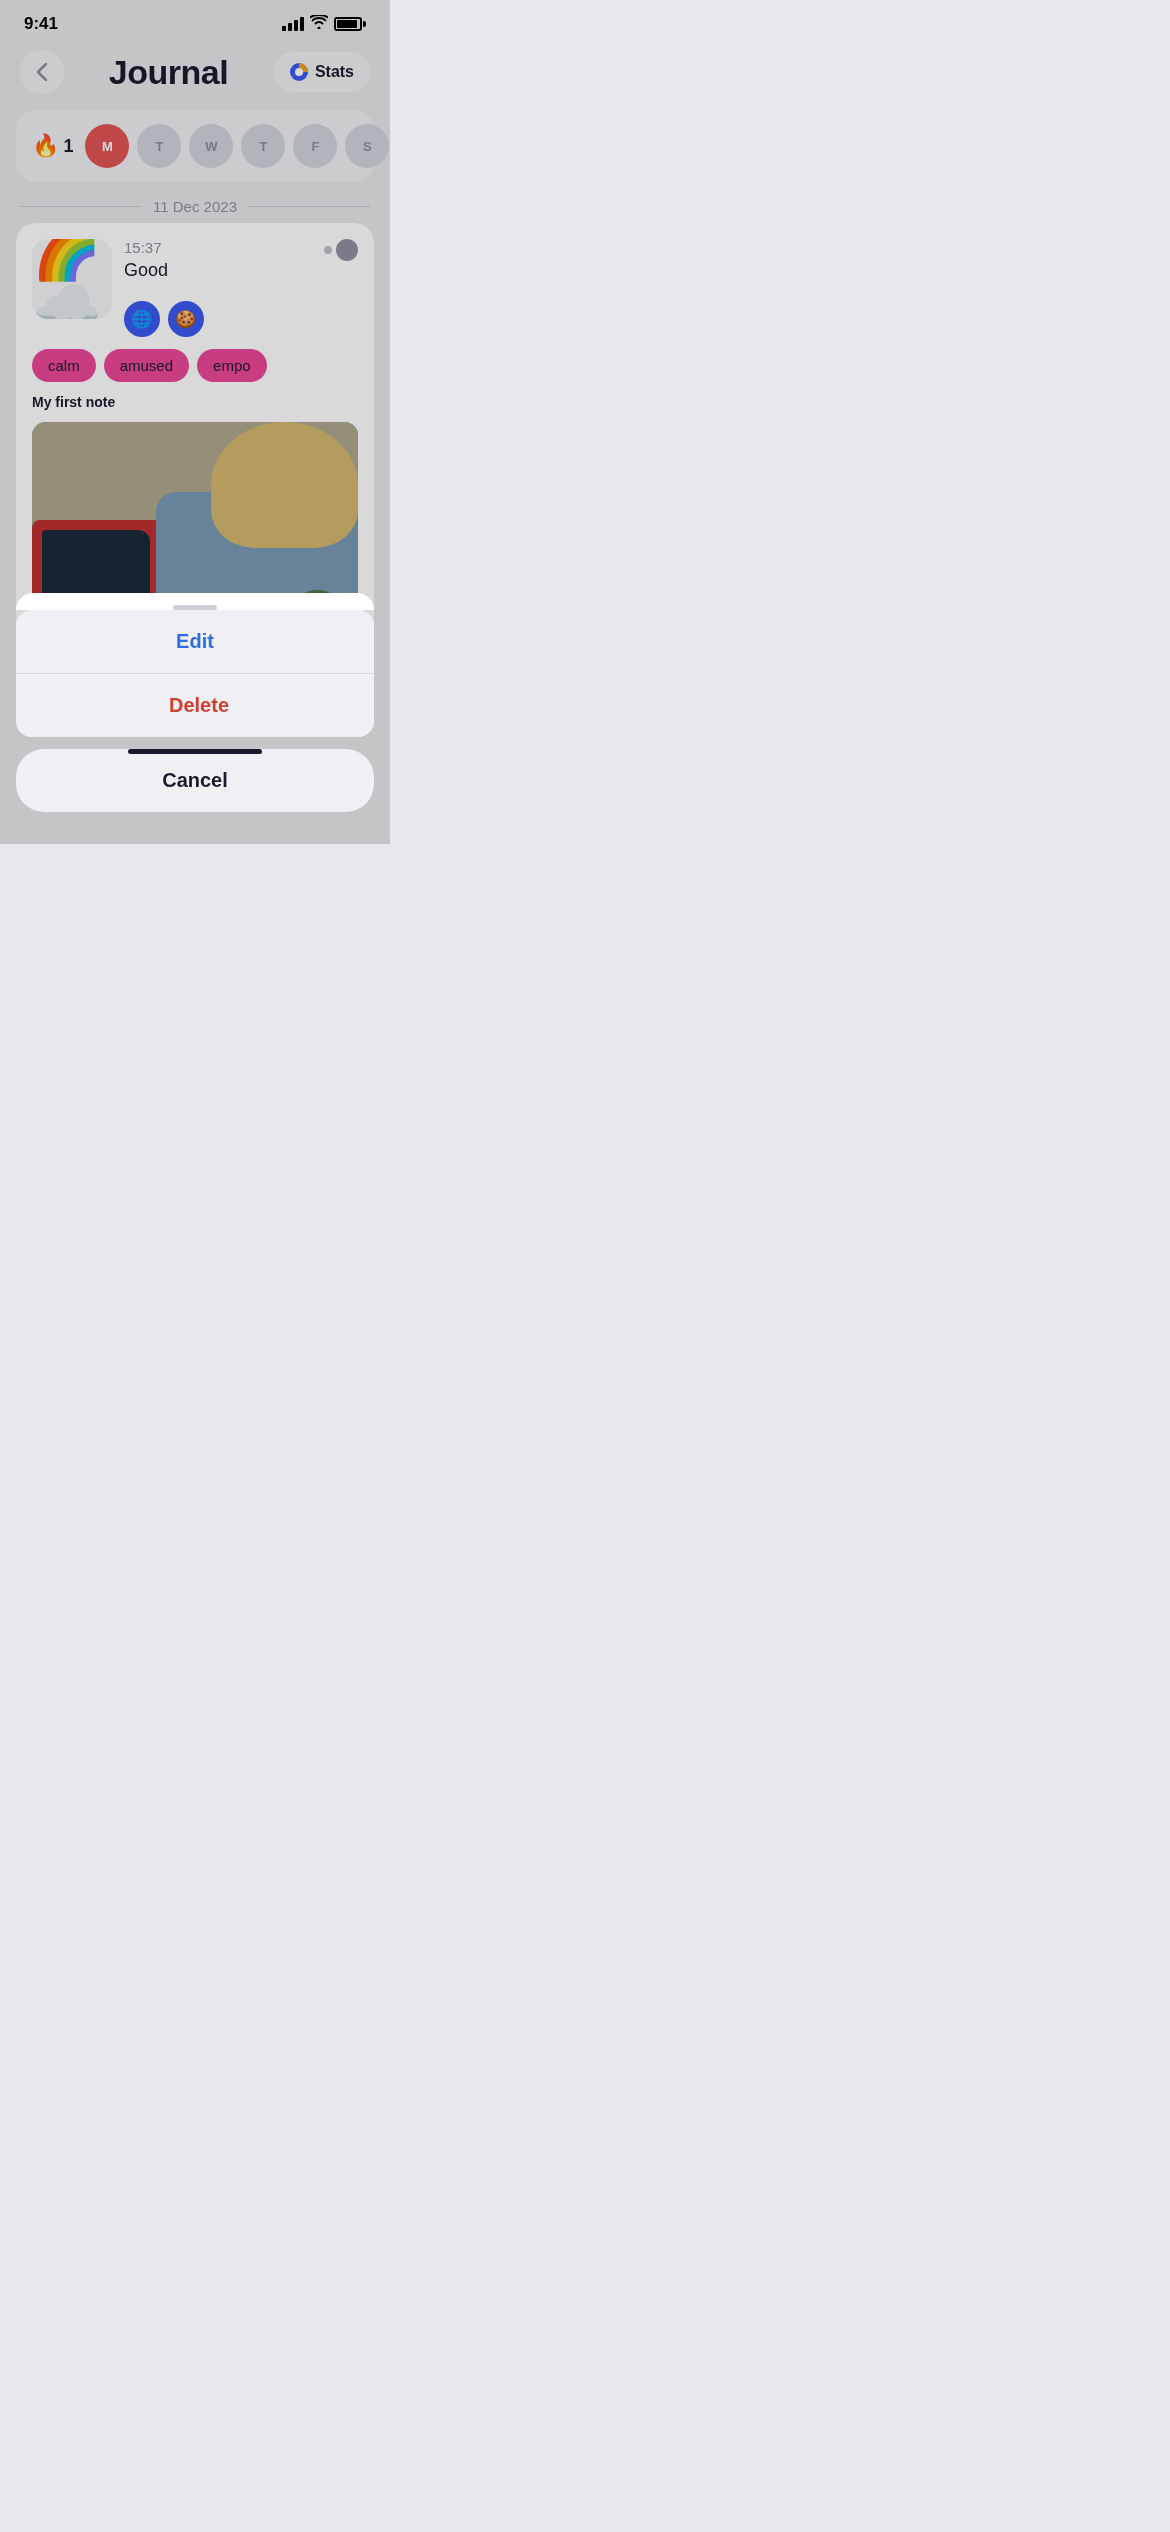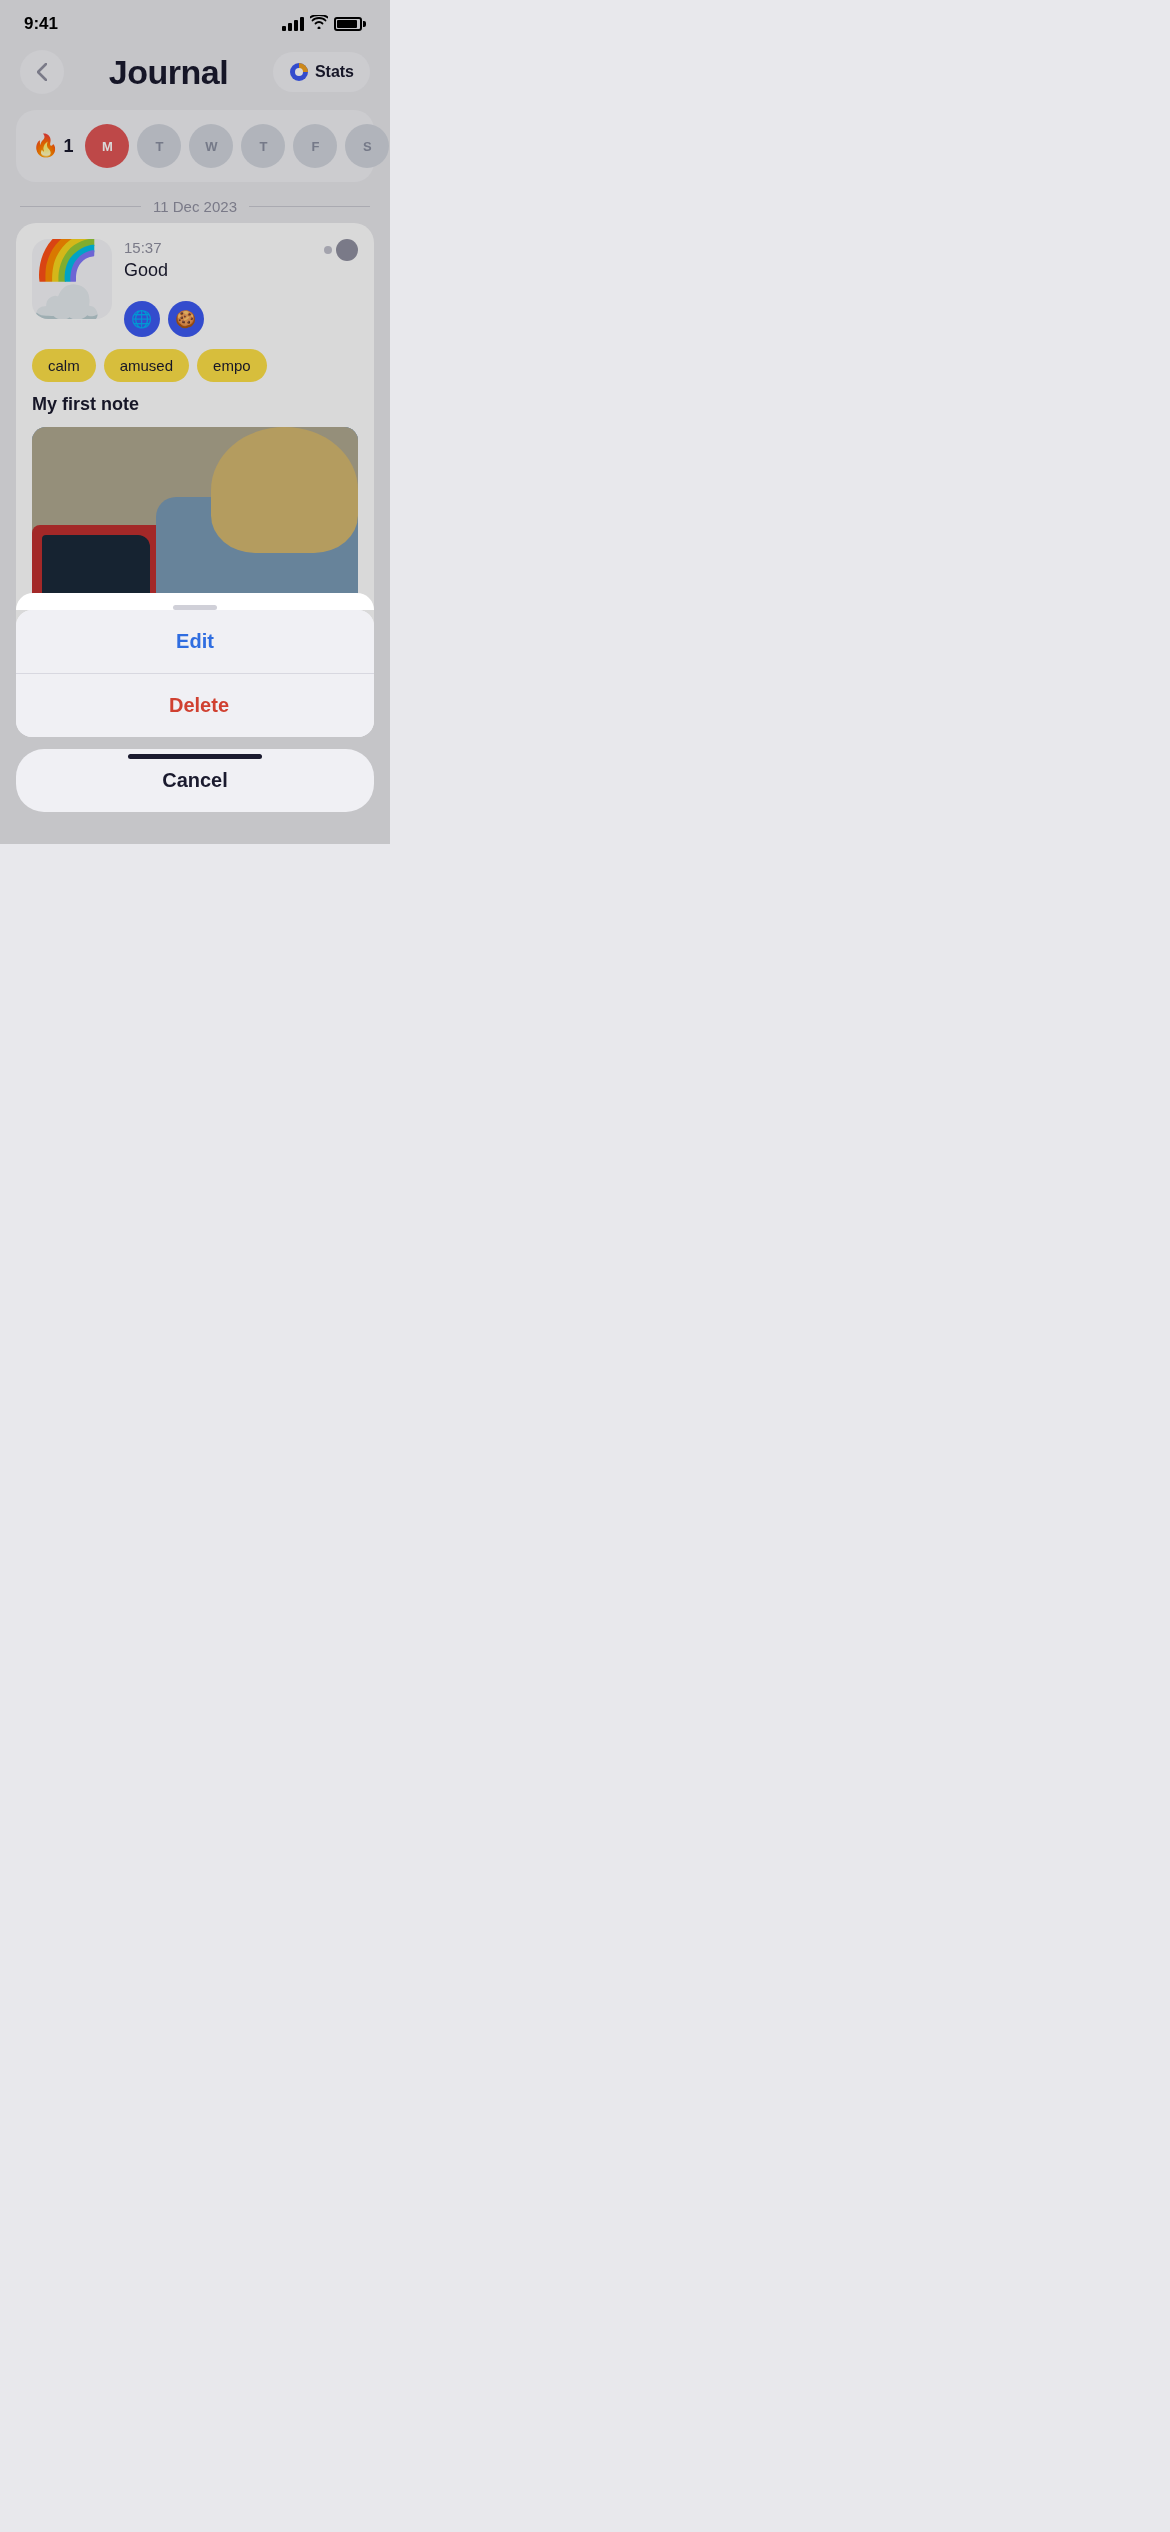--- a/index.html
+++ b/index.html
@@ -214,31 +214,31 @@
     }
 
     
     .emotion-chips {
       display: flex;
       gap: 8px;
       margin: 0 0 12px;
       overflow: hidden;
     }
     .emotion-chip {
-      background: #fde047;
+      background: #ec4899;
       border-radius: 20px;
       padding: 8px 16px;
       font-size: 15px;
       color: #1a1a2e;
       white-space: nowrap;
     }
 
     
     .note-text {
-      font-size: 18px;
+      font-size: 14px;
       font-weight: 600;
       color: #1a1a2e;
       margin-bottom: 12px;
     }
 
     
     .note-photo {
       width: 100%;
       height: 280px;
       border-radius: 14px;

